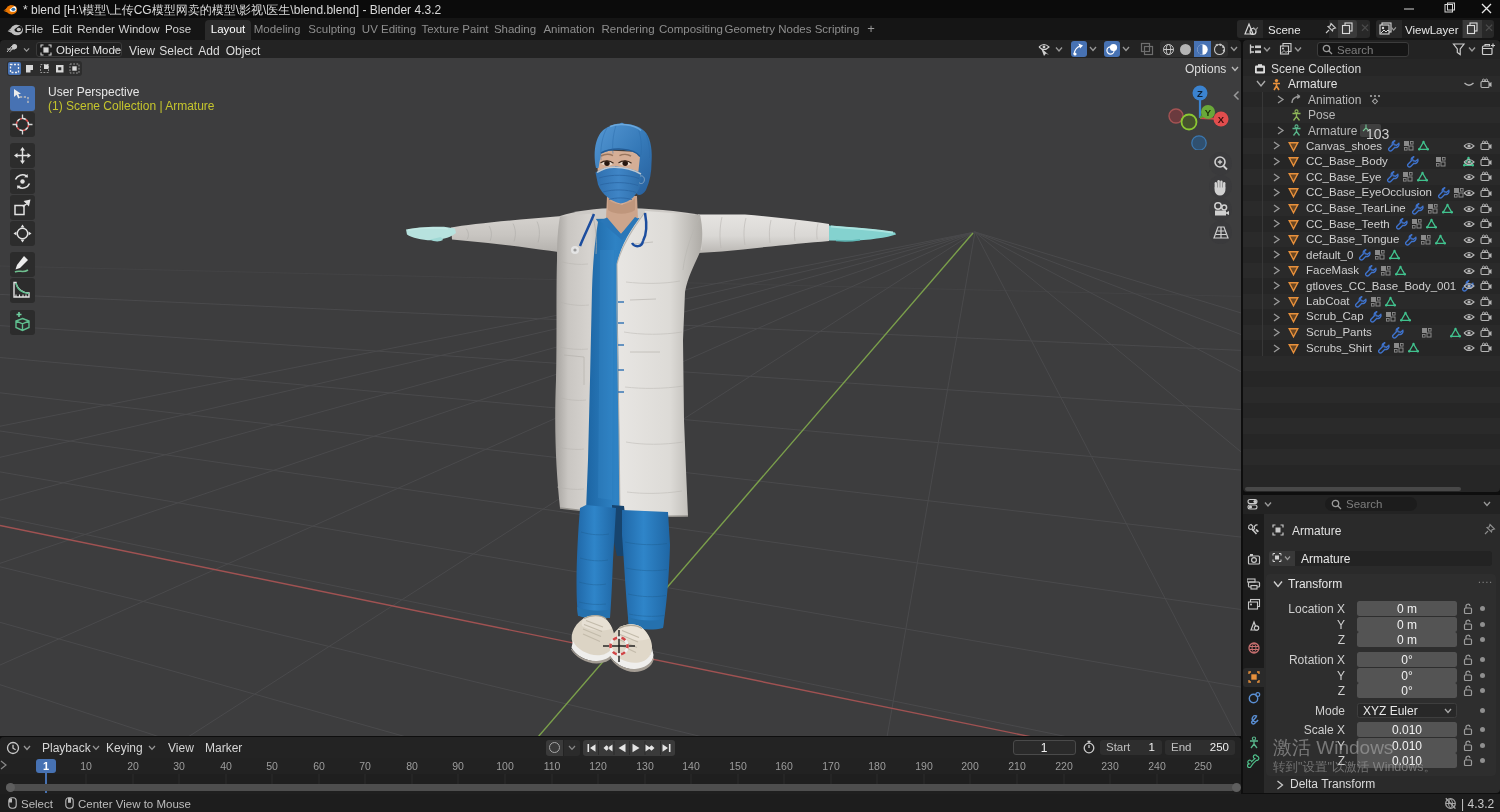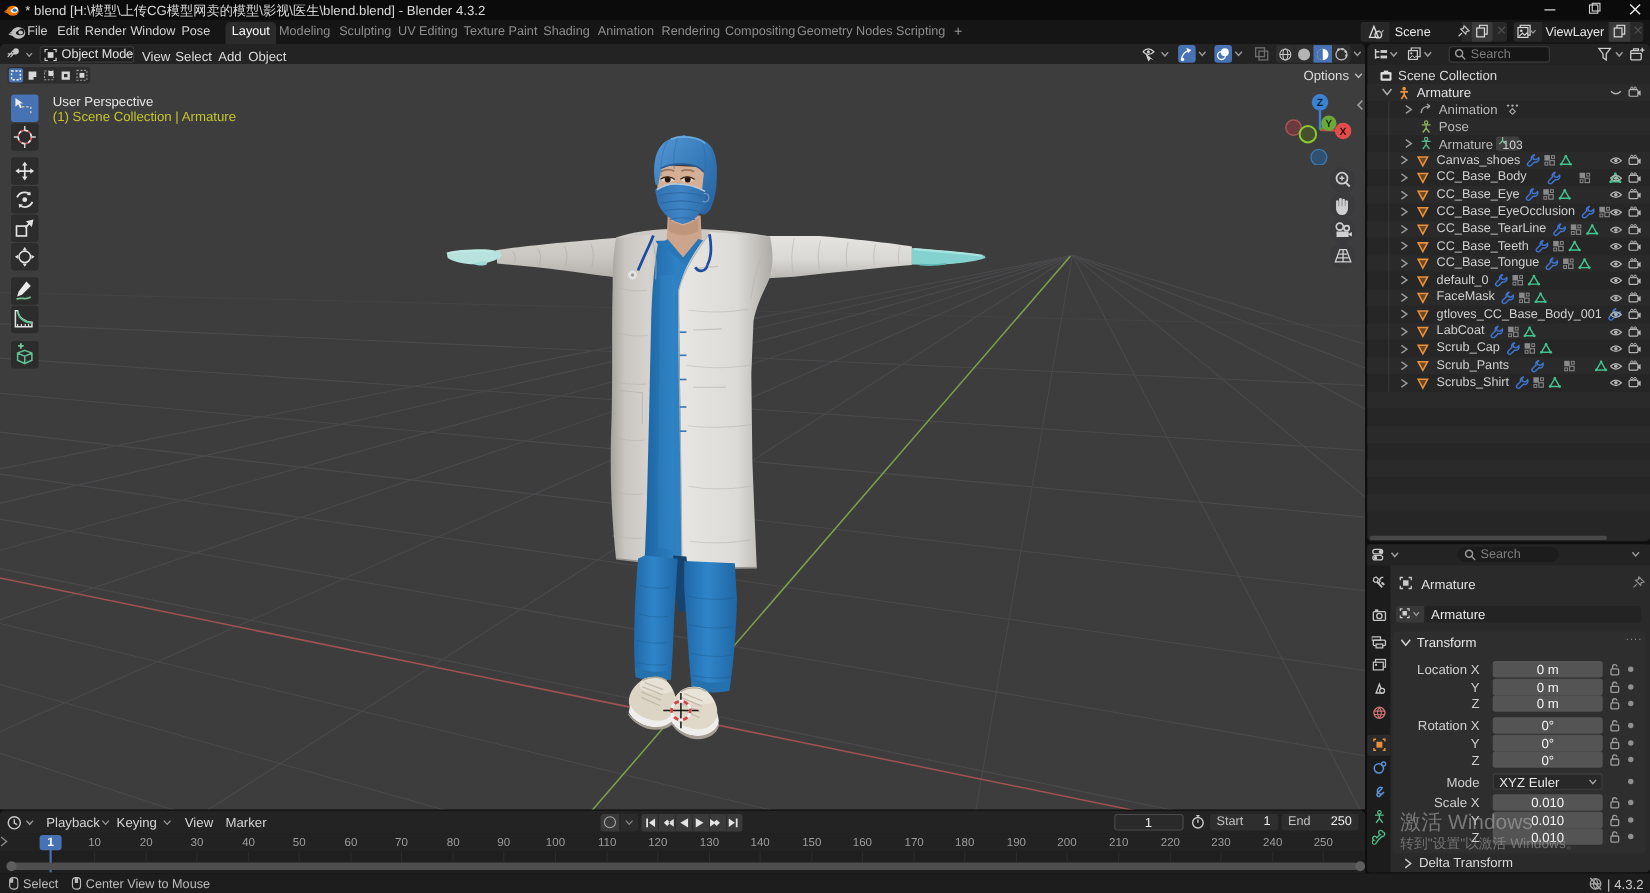--- a/index.html
+++ b/index.html
@@ -531,21 +531,21 @@
     </svg>
 <svg class="a" style="left:1290px;top:124.2px" width="13" height="13" viewBox="0 0 13 13">
       <circle cx="6.5" cy="2.4" r="1.5" fill="none" stroke="#58b58a" stroke-width="1.1"></circle>
       <path d="M6.5,4 L6.5,7.5 M2.5,4.5 L10.5,4.5 M6.5,7.5 L3.5,11.5 M6.5,7.5 L9.5,11.5" stroke="#58b58a" stroke-width="1.3" fill="none"></path>
     </svg>
 <div class="tx" style="left:1308px;top:123.7px;font-size:12px;color:#b9b9b9">Armature</div>
 <div class="a" style="left:1360px;top:123.7px;width:21px;height:13px;background:#3f3f3f;border-radius:2px"></div>
 <svg class="a" style="left:1362px;top:123.7px" width="8" height="8" viewBox="0 0 8 8">
       <path d="M4,0.5 L4,4 M4,4 L1,7 M4,4 L7,7" stroke="#74c494" stroke-width="1.1" fill="none"></path>
     </svg>
-<div class="tx" style="left:1366px;top:125.9px;font-size:11px;color:#cfcfcf">103</div>
+<div class="tx" style="left:1366px;top:125.9px;font-size:14px;color:#cfcfcf">103</div>
 <svg class="a" style="left:1272px;top:141.4px" width="9" height="9" viewBox="0 0 9 9">
       <path d="M2,1 L7,4.5 L2,8" fill="none" stroke="#9a9a9a" stroke-width="1.3"></path>
     </svg>
 <svg class="a" style="left:1287px;top:139.8px" width="13" height="13" viewBox="0 0 13 13">
       <path d="M2.2,2.8 H10.8 L6.5,10.8 Z" fill="#a05e1e" fill-opacity="0.55" stroke="#e8913c" stroke-width="1.4"></path>
     </svg>
 <div class="a" style="left:1306px;top:139.2px;width:152px;display:flex;align-items:center;gap:2px;overflow:visible">
       <span style="font-size:11.5px;color:#cfcfcf;white-space:pre;flex:none;margin-right:3px">Canvas_shoes</span>
       <svg width="13" height="13" viewBox="0 0 13 13" style="flex:none">
         <path d="M8.3,1.6 a3.1,3.1 0 0 0 -2.9,4.2 L2.2,9 a1.75,1.75 0 0 0 2.5,2.5 L7.9,8.3 a3.1,3.1 0 0 0 3.9,-4 L9.6,6.2 L7,5.6 L6.5,3.1 L8.3,1.6" fill="none" stroke="#3f74cf" stroke-width="1.3"></path>

